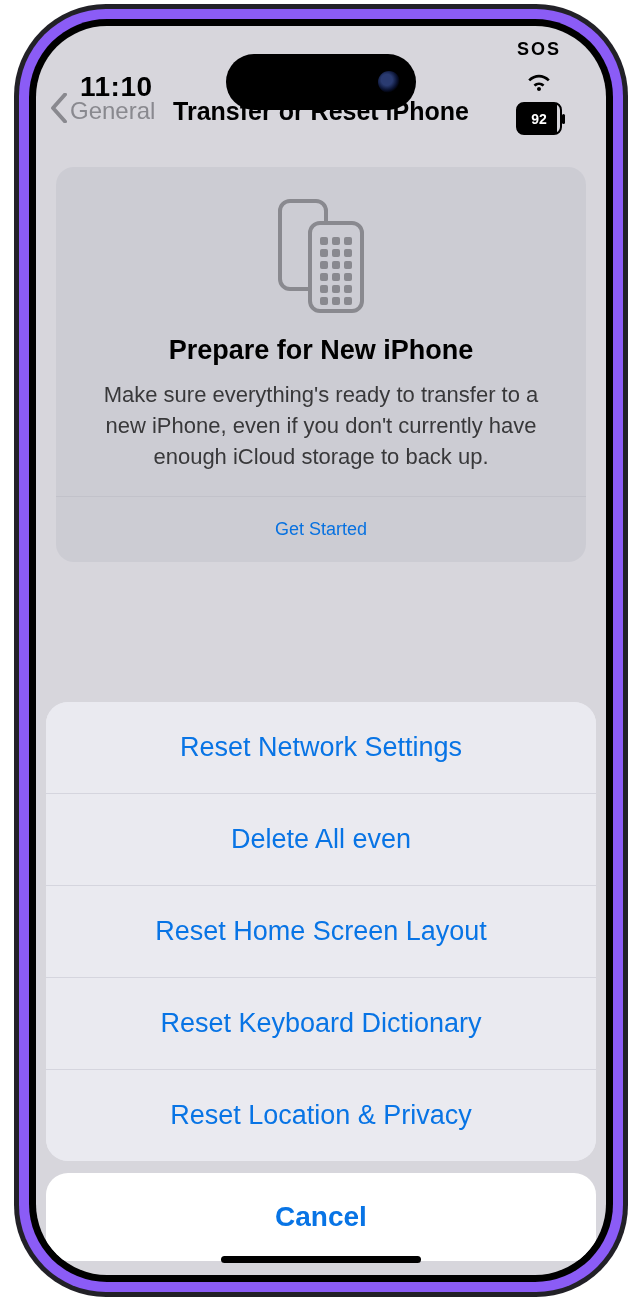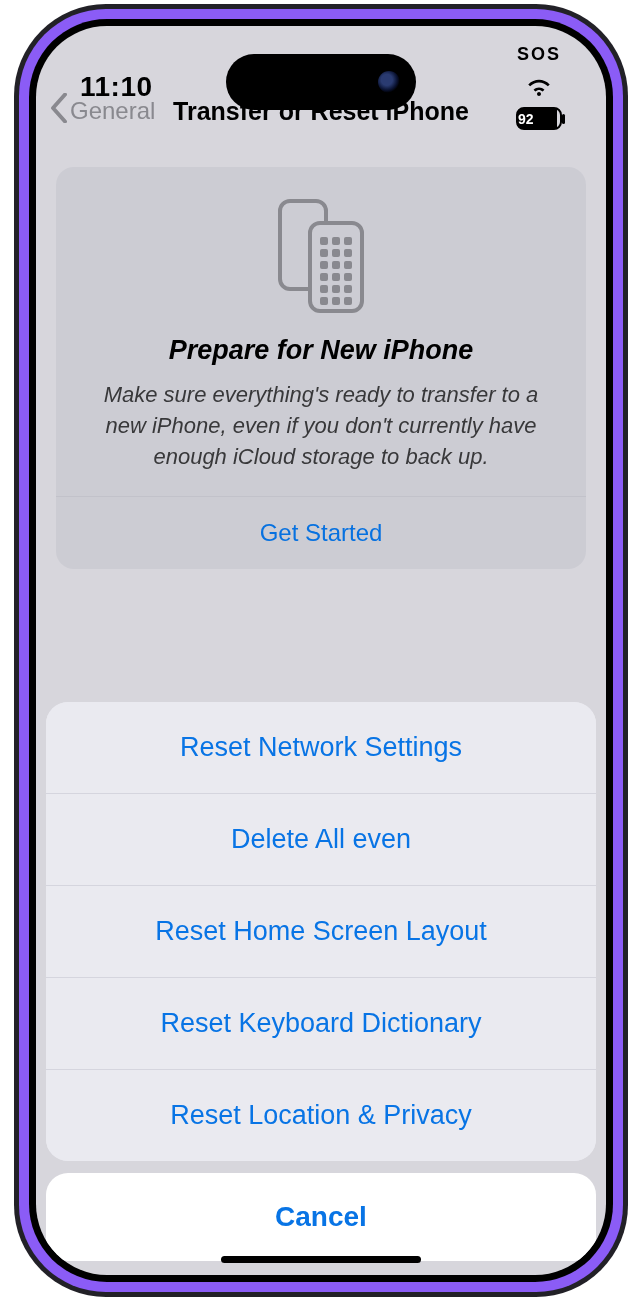--- a/index.html
+++ b/index.html
@@ -22,38 +22,38 @@
   
   .island { position: absolute; top: 28px; left: 50%; transform: translateX(-50%); width: 190px; height: 56px; background: #000; border-radius: 28px; }
   .island::after { content: ""; position: absolute; right: 16px; top: 50%; transform: translateY(-50%); width: 22px; height: 22px; border-radius: 50%; background: radial-gradient(circle at 40% 40%, #2b3d74 0 30%, #0b1333 55%, #000 70%); }
 
   
   .status-bar { position: absolute; top: 0; left: 0; right: 0; height: 100px; display: flex; justify-content: space-between; align-items: center; padding: 0 44px; padding-top: 22px; color: #000; }
   .time { font-weight: 600; font-size: 28px; letter-spacing: .5px; }
   .status-right { display: flex; align-items: center; gap: 10px; flex-direction: column; }
   .sos { font-weight: 700; font-size: 18px; letter-spacing: 2px; }
   .wifi svg, .battery svg { display: block; }
-  .battery { position: relative; width: 46px; height: 23px; border: 2px solid #000; border-radius: 8px; display: flex; align-items: center; justify-content: flex-start; font-size: 14px; font-weight: 700; background: linear-gradient(to right, #000 0 92%, transparent 92%); color: #fff; }
+  .battery { position: relative; width: 46px; height: 33px; border: 2px solid #000; border-radius: 8px; display: flex; align-items: center; justify-content: center; font-size: 14px; font-weight: 700; background: linear-gradient(to right, #000 0 92%, transparent 92%); color: #fff; }
   .battery::after { content: ""; position: absolute; right: -5px; top: 50%; transform: translateY(-50%); width: 3px; height: 10px; background: #000; border-radius: 2px; }
   .battery span { position: relative; z-index: 2; mix-blend-mode: normal; }
 
   
   .content { position: absolute; inset: 0; padding-top: 53px; }
   .navbar { position: relative; height: 64px; display: flex; align-items: center; justify-content: center; }
   .nav-title { font-weight: 600; font-size: 25px; color: #000; }
   .nav-back { position: absolute; left: 14px; top: 0; bottom: 0; display: flex; align-items: center; gap: 2px; color: #8c8c92; font-size: 24px; }
   .nav-back .chev { font-weight: 300; }
 
   
   .card { margin: 24px 20px 0; background: #d1d1d8; border-radius: 18px; overflow: hidden; }
-  .card-top { padding: 28px 26px 24px; text-align: center; border-bottom: 1px solid #c6c6cf; font-style: italic; }
+  .card-top { padding: 28px 26px 24px; text-align: center; border-bottom: 1px solid #c6c6cf; }
   .card-icon { display: flex; justify-content: center; margin-bottom: 20px; }
   .card-title { font-weight: 600; font-size: 27px; color: #000; margin-bottom: 14px; }
   .card-desc  { font-size: 22px; line-height: 1.4; color: #3a3a3c; }
-  .card-btn   { padding: 22px 10px; text-align: center; font-size: 24px; color: #0874e5; }
+  .card-btn   { padding: 22px 10px; text-align: center; font-size: 18px; color: #0874e5; }
 
   
   .sheet { position: absolute; left: 10px; right: 10px; bottom: 14px; }
   .sheet-list { background: #eaeaf0; border-radius: 22px; overflow: hidden; margin-bottom: 12px; }
   .sheet-item { padding: 30px 10px; text-align: center; font-size: 27px; color: #0874e5; border-bottom: 1px solid #d5d5de; background: #eaeaf0; }
   .sheet-item:last-child { border-bottom: none; }
   .sheet-cancel { background: #fff; border-radius: 22px; padding: 28px 10px; text-align: center; font-size: 28px; font-weight: 600; color: #0874e5; }
 
   
   .ring { border: 6px solid #f00; border-radius: 40px; }

